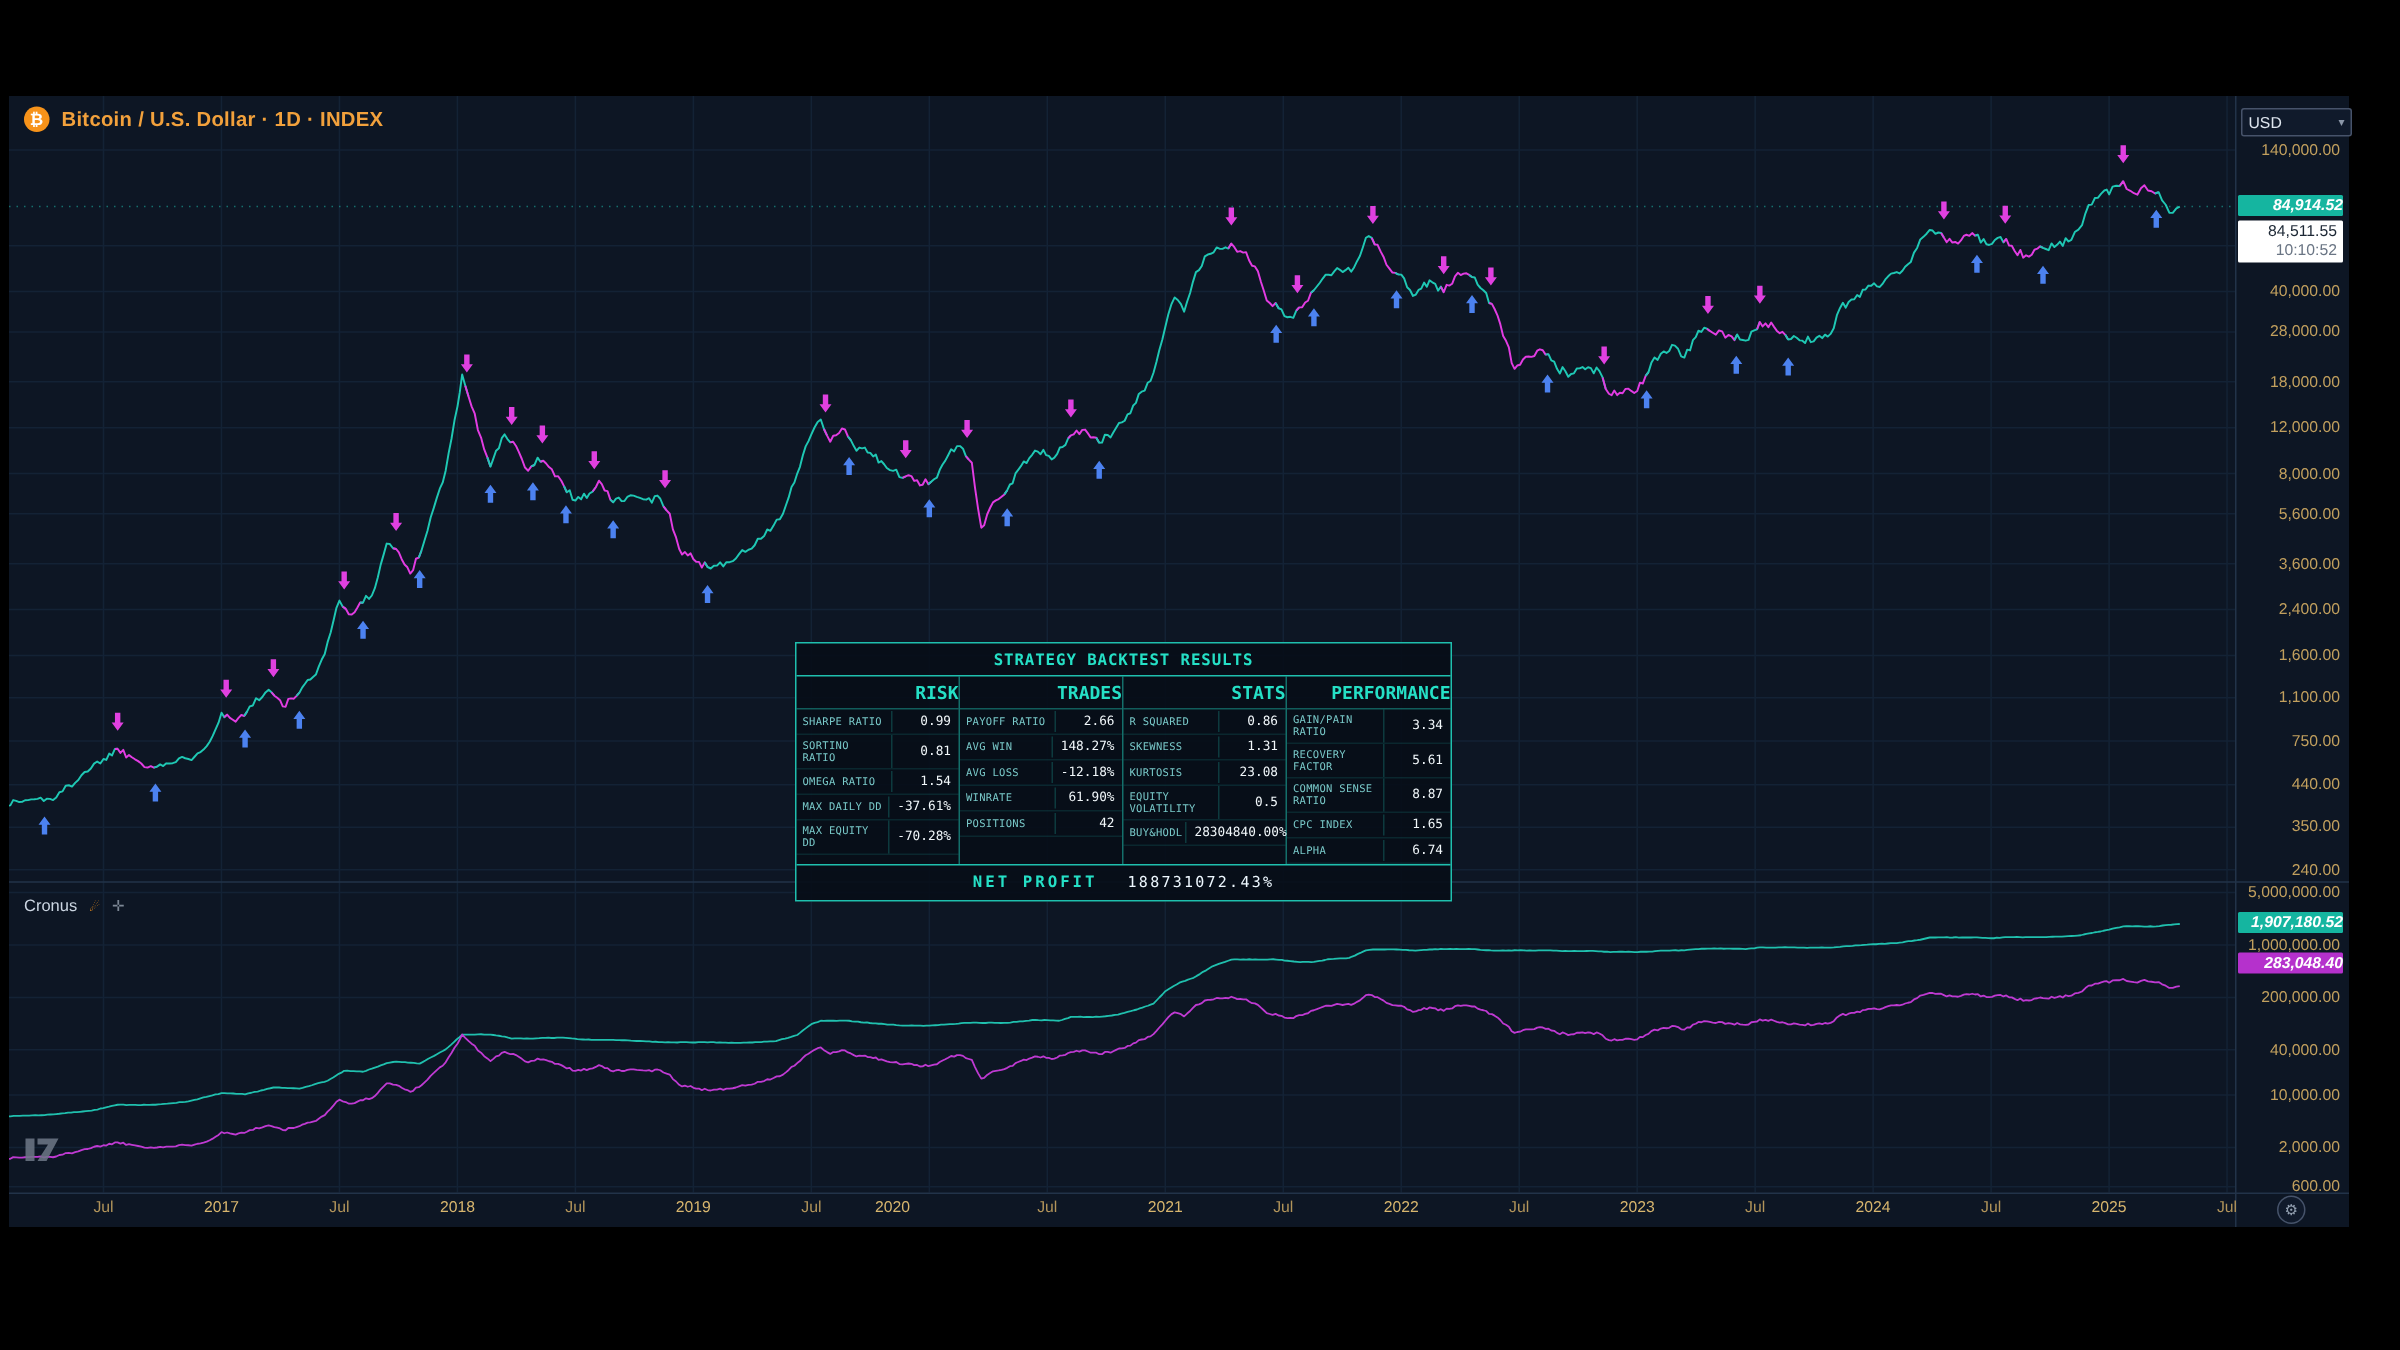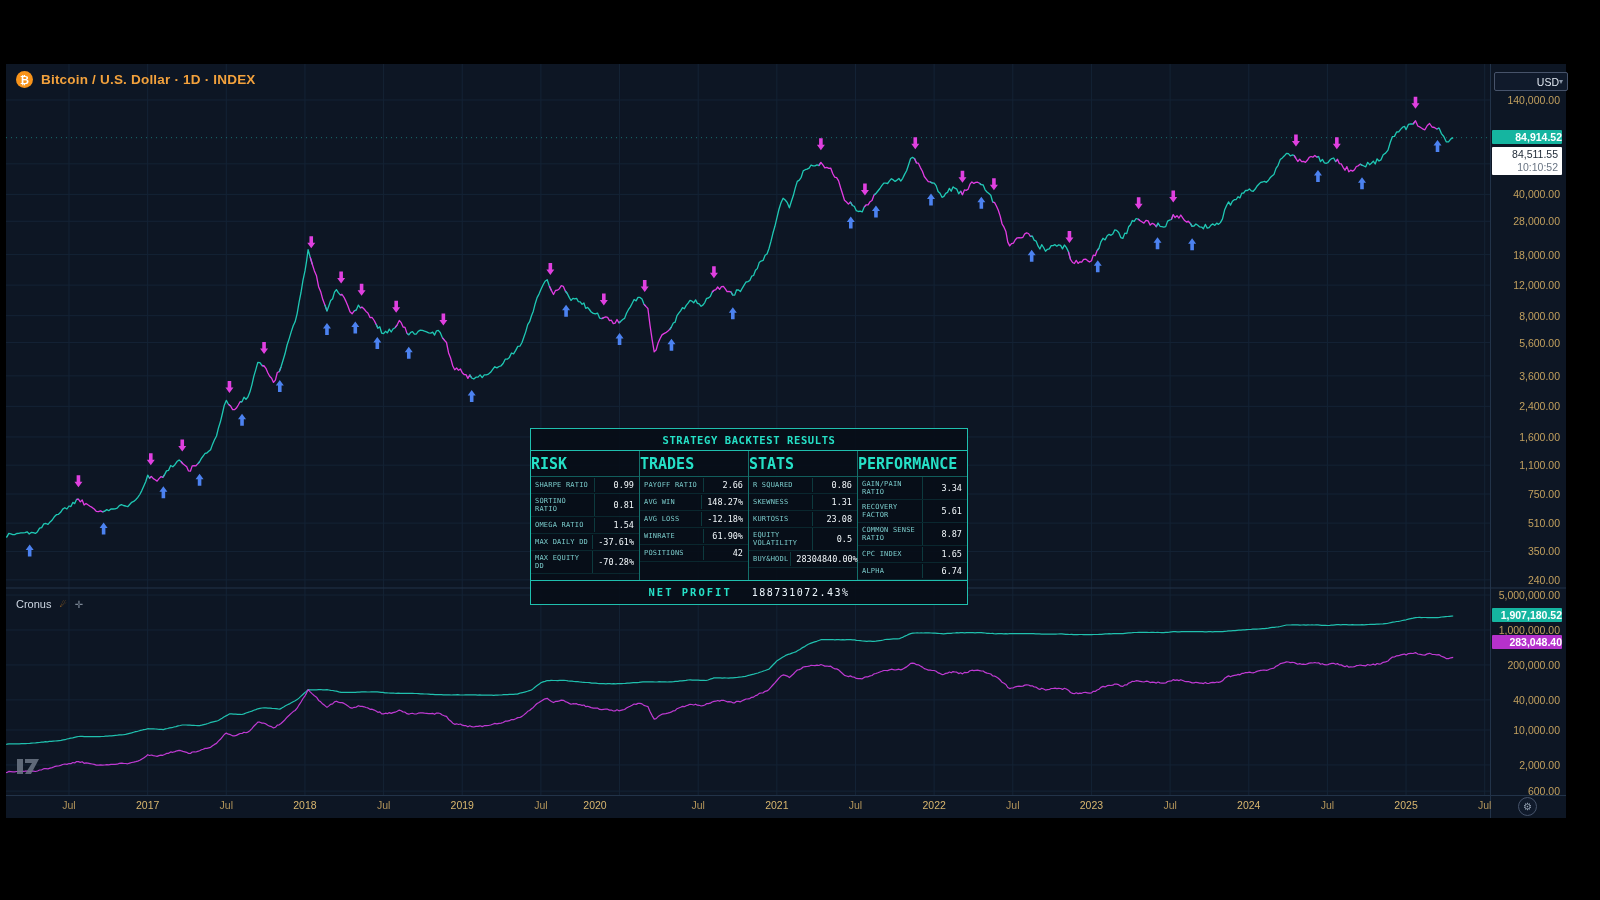--- a/index.html
+++ b/index.html
@@ -9,34 +9,34 @@
   #chart-svg{position:absolute;left:0;top:0;width:1600px;height:900px;}
 
   
   .symbol-header{position:absolute;left:16px;top:71px;display:flex;align-items:center;gap:8px;
       font-size:13.5px;font-weight:bold;color:#f2a13c;letter-spacing:.2px;}
   .btc-icon{width:17px;height:17px;border-radius:50%;background:#f7931a;color:#fff;
       font-size:11px;font-weight:bold;display:flex;align-items:center;justify-content:center;}
 
   .usd-select{position:absolute;left:1494px;top:72px;width:64px;height:17px;background:#101a2b;
       border:1px solid #47536a;color:#dfe6ef;font-size:10.5px;display:flex;align-items:center;
-      justify-content:flex-end;padding:0 4px;border-radius:2px;}
+      justify-content:space-between;padding:0 4px;border-radius:2px;}
   .usd-select .caret{color:#8b97a8;font-size:8px;}
 
   
   #price-axis{position:absolute;left:1490px;top:64px;width:76px;height:807px;}
   .plabel{position:absolute;right:6px;font-size:10.5px;color:#c2a05e;white-space:nowrap;}
   #time-axis{position:absolute;left:0;top:796px;width:1416px;height:22px;}
   .tlabel{position:absolute;top:3px;width:60px;margin-left:-30px;text-align:center;
       font-size:10.5px;color:#b2945a;}
   .tlabel.major{color:#d8b66e;}
 
   
   .badge{position:absolute;left:1492px;width:70px;box-sizing:border-box;text-align:right;
-      font-size:10.5px;font-weight:bold;color:#fff;padding:1px 0;border-radius:1px;white-space:nowrap;}
+      font-size:10.5px;font-weight:bold;color:#fff;padding:1px 0;border-radius:1px;white-space:nowrap;font-style:italic;}
   .badge.teal{background:#15b5a0;}
   .badge.magenta{background:#b531cc;}
   .px-info{position:absolute;left:1492px;width:70px;box-sizing:border-box;background:#fff;
       text-align:right;font-size:10.5px;line-height:13px;padding:1px 4px;border-radius:1px;}
   .px-info .close-line{color:#1c2734;}
   .px-info .countdown-line{color:#6a7584;}
 
   
   .cronus{position:absolute;left:16px;top:598px;display:flex;align-items:center;gap:8px;}
   .cronus .name{font-size:11px;color:#ccd6e2;}
@@ -44,21 +44,21 @@
   .cronus .cross{color:#7c8795;font-size:10px;}
 
   
   .bt{position:absolute;left:530px;top:428px;width:436px;background:rgba(7,13,23,0.9);
       border:1px solid #1fbfae;color:#dfe9f0;font-family:"DejaVu Sans Mono",monospace;}
   .bt-title{text-align:center;color:#25e0c6;font-size:10.5px;font-weight:bold;letter-spacing:.6px;
       padding:5px 0 4px;border-bottom:1px solid #1fbfae;}
   .bt-grid{display:grid;grid-template-columns:repeat(4,1fr);}
   .bt-group{border-right:1px solid rgba(31,191,174,.55);}
   .bt-group:last-child{border-right:none;}
-  .bt-gh{text-align:left;color:#25e0c6;font-weight:bold;font-size:15px;padding:4px 0 3px;
+  .bt-gh{text-align:right;color:#25e0c6;font-weight:bold;font-size:12px;padding:4px 0 3px;
       border-bottom:1px solid rgba(31,191,174,.45);}
   .bt-row{display:grid;grid-template-columns:1fr auto;align-items:center;
       border-bottom:1px solid rgba(31,191,174,.15);}
   .bt-row .k{font-size:7px;color:#79c9c9;padding:3px 2px 3px 4px;letter-spacing:.2px;
       border-right:1px solid rgba(31,191,174,.25);text-transform:uppercase;}
   .bt-row .v{font-size:8.5px;color:#f2f8fb;padding:3px 5px;text-align:right;min-width:34px;}
   .bt-net{display:flex;align-items:center;justify-content:center;gap:20px;
       border-top:1px solid #1fbfae;padding:5px 0 6px;}
   .bt-net .k{color:#25e0c6;font-weight:bold;font-size:10.5px;letter-spacing:2px;}
   .bt-net .v{color:#eef8ff;font-size:10px;letter-spacing:1.5px;}
@@ -260,21 +260,21 @@
     <div class="plabel" style="top: 151.271px;">28,000.00</div>
     <div class="plabel" style="top: 184.563px;">18,000.00</div>
     <div class="plabel" style="top: 215.115px;">12,000.00</div>
     <div class="plabel" style="top: 245.667px;">8,000.00</div>
     <div class="plabel" style="top: 272.543px;">5,600.00</div>
     <div class="plabel" style="top: 305.835px;">3,600.00</div>
     <div class="plabel" style="top: 336.387px;">2,400.00</div>
     <div class="plabel" style="top: 366.938px;">1,600.00</div>
     <div class="plabel" style="top: 395.172px;">1,100.00</div>
     <div class="plabel" style="top: 424.03px;">750.00</div>
-    <div class="plabel" style="top: 453.09px;">510.00</div>
+    <div class="plabel" style="top: 453.09px;">440.00</div>
     <div class="plabel" style="top: 481.457px;">350.00</div>
     <div class="plabel" style="top: 509.887px;">240.00</div>
     <div class="plabel" style="top: 525.051px;">5,000,000.00</div>
     <div class="plabel" style="top: 560px;">1,000,000.00</div>
     <div class="plabel" style="top: 594.949px;">200,000.00</div>
     <div class="plabel" style="top: 629.897px;">40,000.00</div>
     <div class="plabel" style="top: 660px;">10,000.00</div>
     <div class="plabel" style="top: 694.949px;">2,000.00</div>
     <div class="plabel" style="top: 721.092px; margin-left: 24px;">600.00</div>
   </div>

